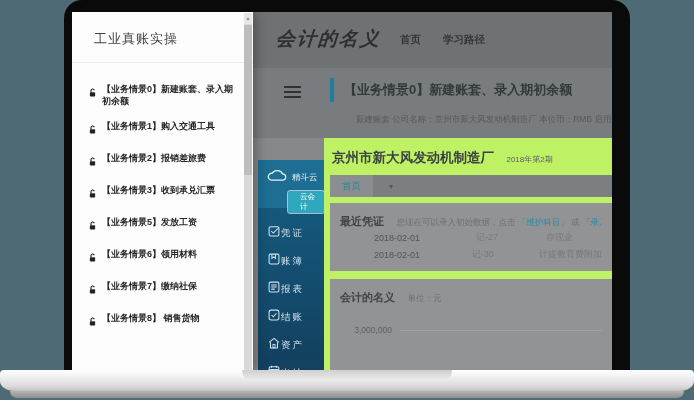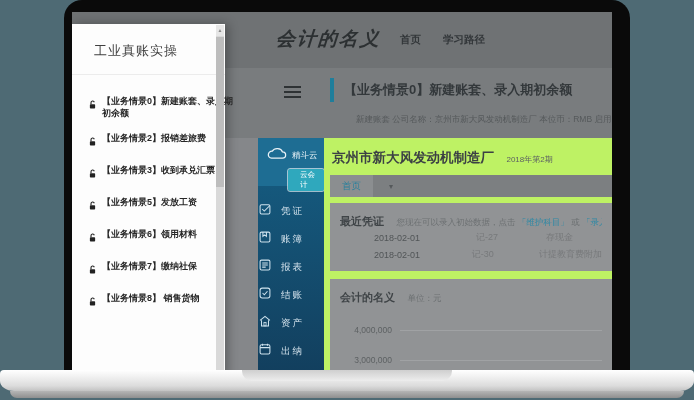--- a/index.html
+++ b/index.html
@@ -31,25 +31,25 @@
   .page-head { position:relative; height:70px; background:#797c7e; }
   .hamburger { position:absolute; left:212px; top:18px; width:17px; cursor:pointer; }
   .hamburger div { height:2px; background:#2e3234; margin-bottom:3px; }
   .page-title-block { position:absolute; left:258px; top:10px; display:flex; align-items:center; }
   .title-accent { width:4px; height:24px; margin-right:10px; }
   .page-title { font-size:13px; font-weight:bold; color:#33383b; white-space:nowrap; }
   .page-subtitle { position:absolute; left:284px; top:46px; font-size:8.5px; color:#55595b; white-space:nowrap; overflow:hidden; width:256px; }
 
   
   .workspace { position:absolute; left:186px; top:126px; right:0; bottom:0; display:flex; }
-  .ws-sidebar { width:66px; flex:none; background:linear-gradient(#1e6d93 0, #1e6d93 48px, #15587c 48px, #123f5e 100%); color:#cfe0ea; }
+  .ws-sidebar { width:66px; flex:none; background:linear-gradient(#1e6d93 0, #1e6d93 48px, #15587c 48px, #123f5e 100%); color:#cfe0ea;margin-top:22px; }
   .brand-row { display:flex; align-items:center; gap:4px; padding:8px 0 0 8px; }
   .brand-name { font-size:8.5px; color:#e8f2f7; white-space:nowrap; }
   .badge { display:inline-block; margin:4px 0 6px 30px; font-size:7.5px; color:#fff; padding:1px 4px; border-radius:2px; outline:1px solid rgba(255,255,255,.6); }
-  .menu-item { display:flex; align-items:center; gap:9px; height:28px; cursor:pointer; }
+  .menu-item { display:flex; align-items:center; gap:0; height:28px; padding-left:9px; cursor:pointer; }
   .menu-item .mi-label { font-size:9.5px; letter-spacing:2px; color:#d3e2ec; white-space:nowrap; }
 
   .ws-main { flex:1; min-width:0; background:#bef264; padding:0 0 0 6px; overflow:hidden; }
   .company-row { margin:10px 0 0 2px; white-space:nowrap; }
   .company-name { font-size:13.5px; font-weight:bold; color:#3c4144; }
   .company-period { font-size:8px; color:#5d6163; margin-left:8px; }
   .tab-bar { margin-top:8px; height:22px; background:#7c7f81; display:flex; align-items:center; }
   .tab { height:22px; display:flex; align-items:center; padding:0 12px; background:#8b8e90; font-size:9.5px; cursor:pointer; }
   .tab-caret { font-size:8px; color:#55595b; margin-left:16px; cursor:pointer; }
 
@@ -63,21 +63,21 @@
   .v-date { width:102px; margin-left:34px; color:#515557; }
   .v-no { width:70px; color:#77797b; }
   .v-sum { color:#77797b; white-space:nowrap; }
 
   .chart-card { background:#919395; margin-top:8px; padding:8px 10px; height:96px; }
   .grid-row { display:flex; align-items:center; margin-top:20px; }
   .y-label { width:52px; text-align:right; font-size:8.5px; color:#5d6163; flex:none; }
   .grid-line { flex:1; height:1px; background:#a0a2a4; margin-left:8px; }
 
   
-  .overlay-panel { position:absolute; left:0; top:12px; width:153px; height:100%;
+  .overlay-panel { position:absolute; left:0; top:0; width:181px; height:100%;
     background:#fdfdfd; box-shadow:3px 0 10px rgba(0,0,0,.30); }
   .panel-title { margin:18px 0 0 22px; font-size:13px; color:#3f3f3f; letter-spacing:1px; }
   .panel-divider { margin:14px 0 0 0; height:1px; background:#ececec; }
   .scenario-list { margin:20px 0 0 16px; width:150px; }
   .sc-item { display:flex; gap:5px; margin-bottom:13px; cursor:pointer; }
   .sc-item .lock { flex:none; margin-top:1px; }
   .sc-text { font-size:9px; font-weight:bold; color:#272727; line-height:12px; width:136px; }
   .panel-scrollbar { position:absolute; right:1px; top:1px; width:8px; height:calc(100% - 2px); background:#d9d9d9; }
   .scroll-up { height:11px; background:#e6e6e6; font-size:5px; color:#8a8a8a; text-align:center; line-height:11px; cursor:pointer; }
   .scroll-thumb { position:absolute; left:0; top:12px; width:8px; height:150px; background:#bdbdbd; cursor:grab; }
@@ -206,43 +206,46 @@
               </div>
           </div>
 
           <div class="chart-card">
             <div class="card-head">
               <span class="card-title">会计的名义</span>
               <span class="hint">单位：元</span>
             </div>
             <div class="chart-grid">
                 <div class="grid-row">
-                  <span class="y-label">4,000,000</span>
-                  <div class="grid-line"></div>
-                </div>
-                <div class="grid-row">
                   <span class="y-label">3,000,000</span>
                   <div class="grid-line"></div>
                 </div>
               </div>
           </div>
         </div>
       </div>
     </div>
 
     <div class="overlay-panel">
       <div class="panel-title">工业真账实操</div>
       <div class="panel-divider"></div>
       <div class="scenario-list">
           <div class="sc-item">
             <span class="lock"><svg width="9" height="10" viewBox="0 0 24 26">
                 <path d="M8 11 V7 a4.5 4.5 0 0 1 8.8-1.4" fill="none" stroke="#222" stroke-width="3"></path>
                 <rect x="5" y="11" width="14" height="11" rx="2" fill="#222"></rect>
               </svg></span>
             <span class="sc-text">【业务情景0】新建账套、录入期初余额</span>
+          </div>
+          <div class="sc-item">
+            <span class="lock"><svg width="9" height="10" viewBox="0 0 24 26">
+                <path d="M8 11 V7 a4.5 4.5 0 0 1 8.8-1.4" fill="none" stroke="#222" stroke-width="3"></path>
+                <rect x="5" y="11" width="14" height="11" rx="2" fill="#222"></rect>
+              </svg></span>
+            <span class="sc-text">【业务情景1】购入交通工具</span>
           </div>
           <div class="sc-item">
             <span class="lock"><svg width="9" height="10" viewBox="0 0 24 26">
                 <path d="M8 11 V7 a4.5 4.5 0 0 1 8.8-1.4" fill="none" stroke="#222" stroke-width="3"></path>
                 <rect x="5" y="11" width="14" height="11" rx="2" fill="#222"></rect>
               </svg></span>
             <span class="sc-text">【业务情景2】报销差旅费</span>
           </div>
           <div class="sc-item">
             <span class="lock"><svg width="9" height="10" viewBox="0 0 24 26">

